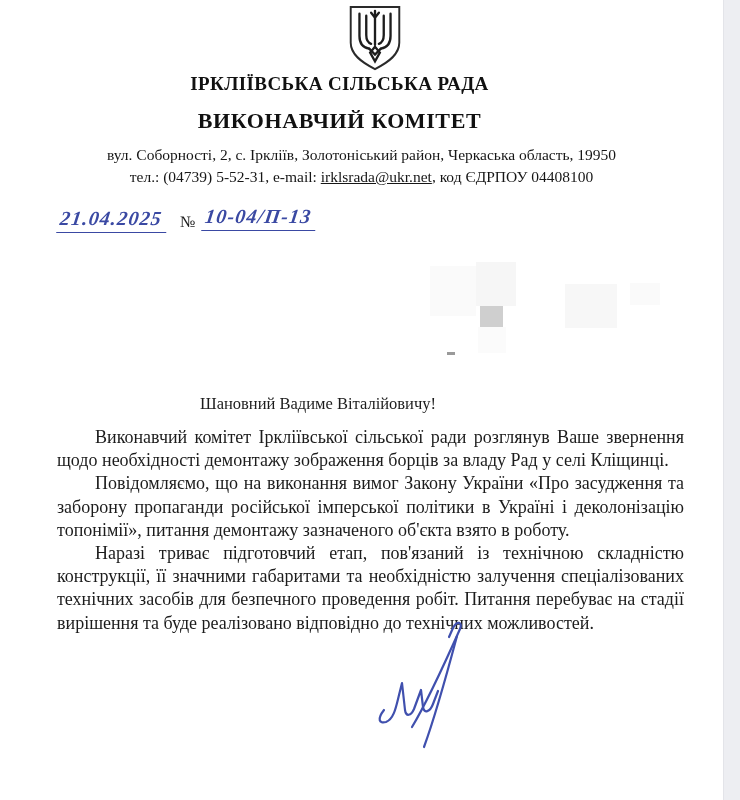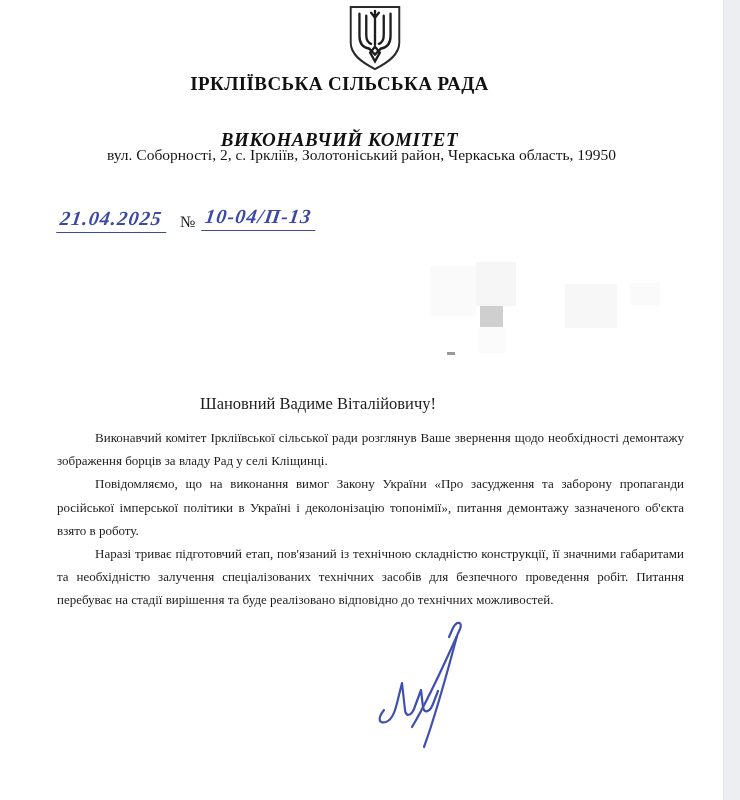--- a/index.html
+++ b/index.html
@@ -12,21 +12,21 @@
   .scroll-strip{
     position:absolute;top:0;left:723px;width:17px;height:800px;
     background:#edeef2;border-left:1px solid #e3e4e9;
   }
   
   .emblem{position:absolute;left:344px;top:4px;width:62px;height:68px;}
   
   .hdr{position:absolute;left:0;width:679px;text-align:center;font-weight:bold;color:#111;}
   .hdr1{top:73px;font-size:19px;letter-spacing:.4px;}
   .hdr2{top:97px;font-size:19px;letter-spacing:1.4px;}
-  .hdr3{top:129px;font-size:19px;letter-spacing:.6px;font-style:italic;}
+  .hdr3{top:108px;font-size:22px;letter-spacing:.6px;}
   .addr{position:absolute;left:0;width:723px;text-align:center;font-size:15.5px;color:#161616;}
   .addr1{top:146px;}
   .addr2{top:168px;}
   .email{text-decoration:underline;}
   
   .hand{
     font-style:italic;color:#3a49a3;transform:skewX(-8deg);
     font-size:20px;letter-spacing:1.2px;font-weight:bold;
     display:inline-block;border-bottom:1.6px solid #3a49a3;padding:0 6px 2px 2px;
   }
@@ -34,21 +34,21 @@
   .ref-no-sign{position:absolute;left:180px;top:213px;font-size:16px;}
   .ref-number{position:absolute;left:203px;top:205px;}
   .ref-right{position:absolute;left:455px;top:212px;font-size:16px;white-space:nowrap;}
   .blank{display:inline-block;border-bottom:1px solid #3c3c3c;height:14px;vertical-align:baseline;}
   .blank-a{width:116px;margin:0 6px 0 6px;}
   .blank-b{width:76px;margin-left:6px;}
   
   .red-block{position:absolute;}
   
   .salutation{position:absolute;left:0;top:394px;width:636px;text-align:center;font-size:16.5px;}
-  .body-text{position:absolute;left:57px;top:426px;width:627px;font-size:13px;line-height:23.2px;text-align:justify;}
+  .body-text{position:absolute;left:57px;top:426px;width:627px;font-size:18px;line-height:23.2px;text-align:justify;}
   .body-text p{margin:0;text-indent:38px;}
   
   .sig-title{position:absolute;left:57px;top:703px;font-size:16.5px;}
   .sig-name{position:absolute;right:40px;top:698px;font-size:17px;}
   .sig-svg{position:absolute;left:368px;top:612px;width:120px;height:138px;}
 </style>
 </head>
 <body>
 
 <div class="page">
@@ -65,20 +65,21 @@
       <path d="M26 9 L30 14 L34 9"></path>
       <path d="M30 7 V42"></path>
       <path d="M24 46 L30 52 L36 46"></path>
       <path d="M30 44 L25 50 L30 59 L35 50 Z"></path>
     </g>
   </svg>
 
   <div class="hdr hdr1">ІРКЛІЇВСЬКА СІЛЬСЬКА РАДА</div>
   <div class="hdr hdr3">ВИКОНАВЧИЙ КОМІТЕТ</div>
   <div class="addr addr1">вул. Соборності, 2, с. Іркліїв, Золотоніський район, Черкаська область, 19950</div>
+  <div class="addr addr2"><span>тел.: (04739) 5-52-31, e-mail: </span><span class="email">irklsrada@ukr.net</span><span>, код ЄДРПОУ 04408100</span></div>
 
   <span class="hand ref-date">21.04.2025</span>
   <span class="ref-no-sign">№</span>
   <span class="hand ref-number">10-04/П-13</span>
 
   <div>
     <div class="red-block" style="left:430px;top:266px;width:46px;height:50px;background:#fafafa;"></div>
     <div class="red-block" style="left:476px;top:262px;width:40px;height:44px;background:#f6f6f6;"></div>
     <div class="red-block" style="left:480px;top:306px;width:23px;height:21px;background:#cfcfcf;"></div>
     <div class="red-block" style="left:565px;top:284px;width:52px;height:44px;background:#f7f7f7;"></div>

